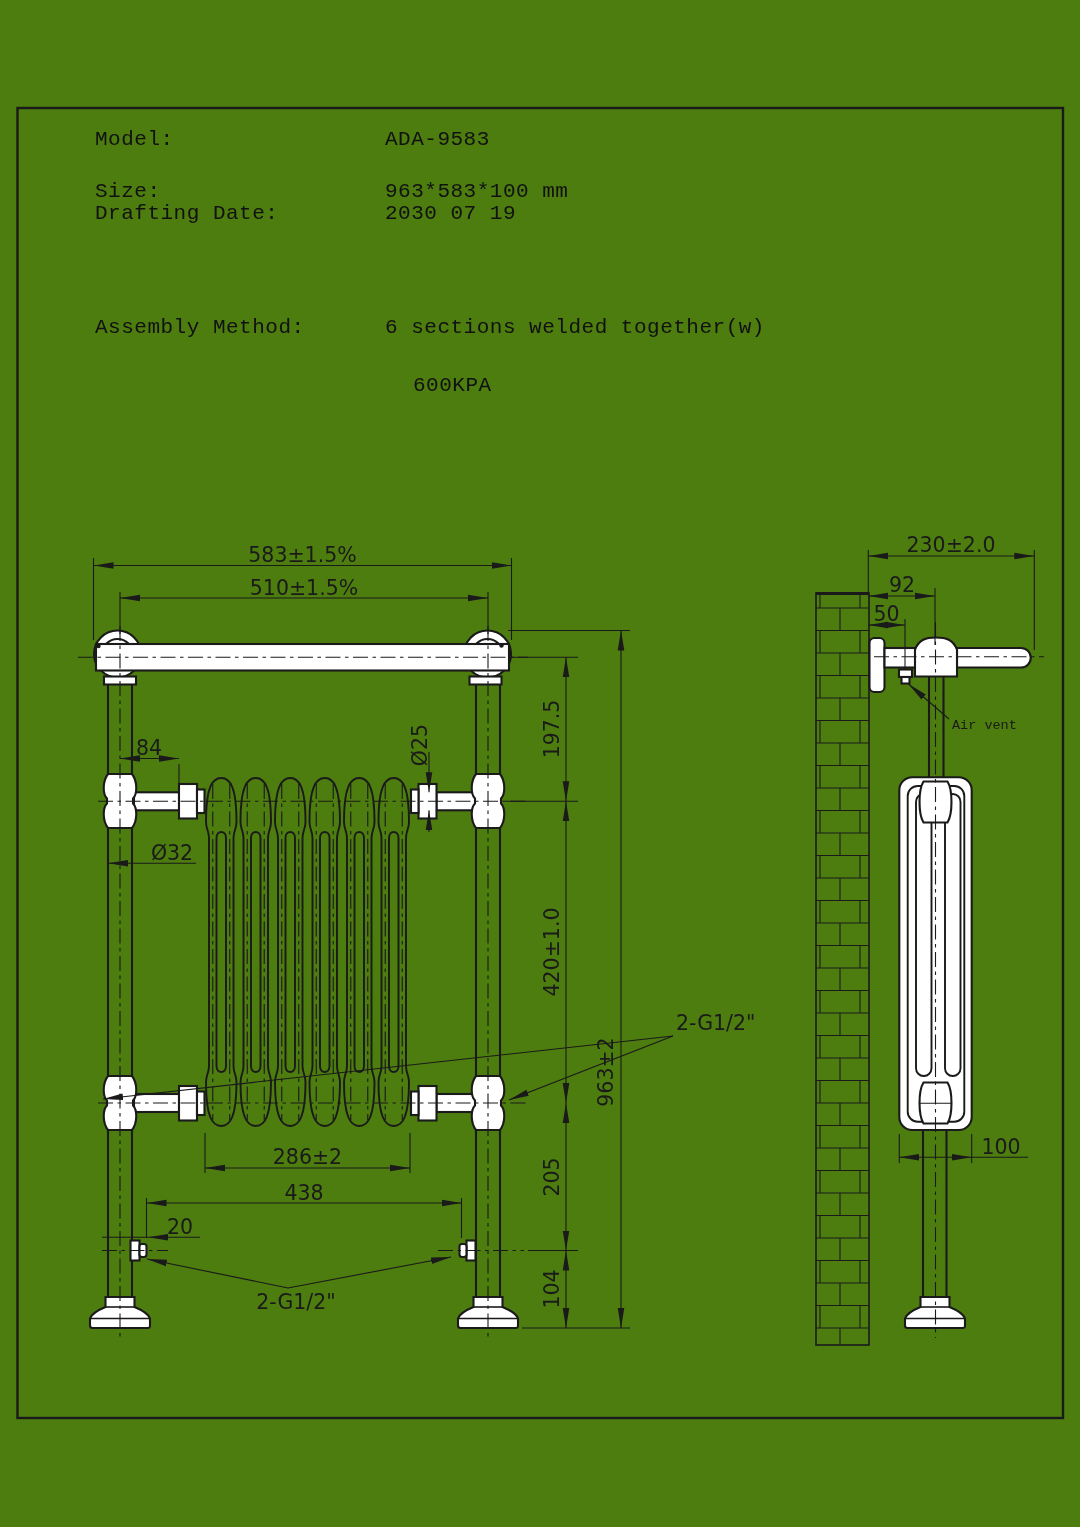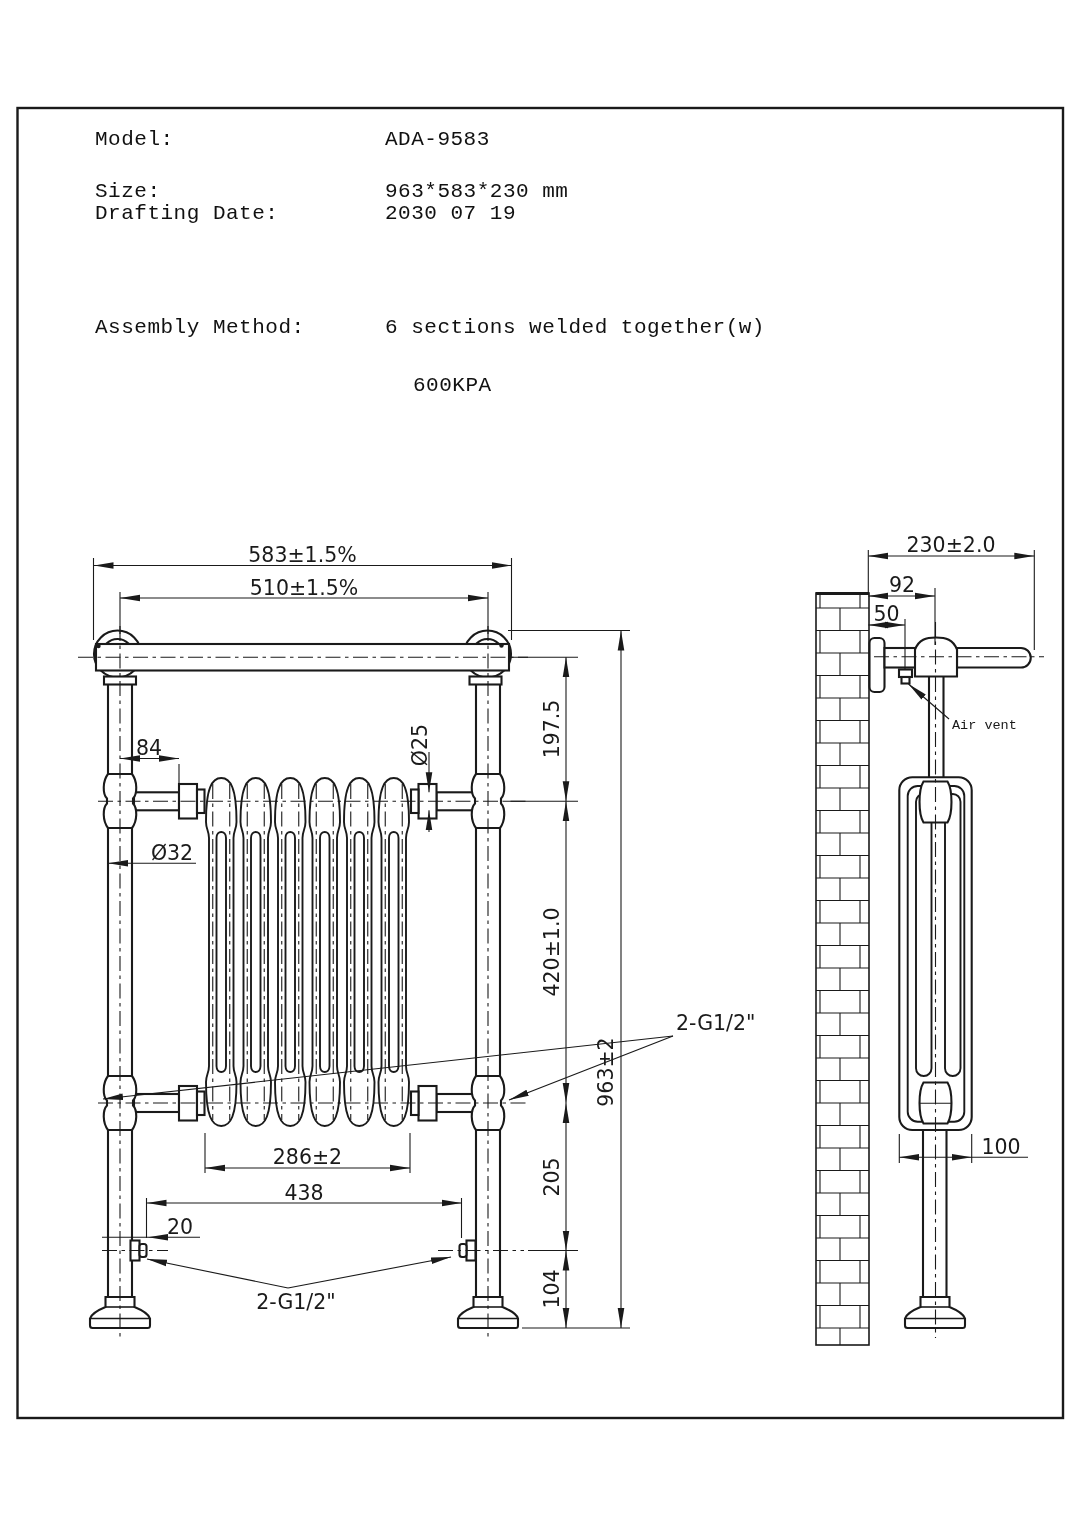--- a/index.html
+++ b/index.html
@@ -1,17 +1,17 @@
 <!DOCTYPE html>
 <html><head>
 <meta charset="utf-8">
 <style>
   html,body{margin:0;padding:0;background:#e8e8e8;}
   .sheet{
-    position:relative;width:1080px;height:1527px;background:#ffffff;
+    position:relative;width:1080px;height:1527px;background:#4d7c0f;
     font-family:"Liberation Sans",sans-serif;overflow:hidden;
   }
   .spec-row{position:absolute;left:0;top:0;width:1080px;height:26px;}
   .spec-label,.spec-value{
     position:absolute;font-family:"Liberation Mono","DejaVu Sans Mono",monospace;
     font-size:21px;color:#111;white-space:pre;letter-spacing:0.5px;
   }
   .spec-label{left:95px;}
   .spec-value{left:385px;}
   svg{position:absolute;left:0;top:0;}
@@ -30,21 +30,21 @@
 <body>
 
 <div class="sheet">
 
   <div class="spec-row" style="top:128px">
     <span class="spec-label">Model:</span>
     <span class="spec-value">ADA-9583</span>
   </div>
   <div class="spec-row" style="top:180px">
     <span class="spec-label">Size:</span>
-    <span class="spec-value">963*583*230 mm</span>
+    <span class="spec-value">963*583*100 mm</span>
   </div>
   <div class="spec-row" style="top:202px">
     <span class="spec-label">Drafting Date:</span>
     <span class="spec-value">2030 07 19</span>
   </div>
   <div class="spec-row" style="top:316px">
     <span class="spec-label">Assembly Method:</span>
     <span class="spec-value">6 sections welded together(w)</span>
   </div>
   <div class="spec-row" style="top:374px">

